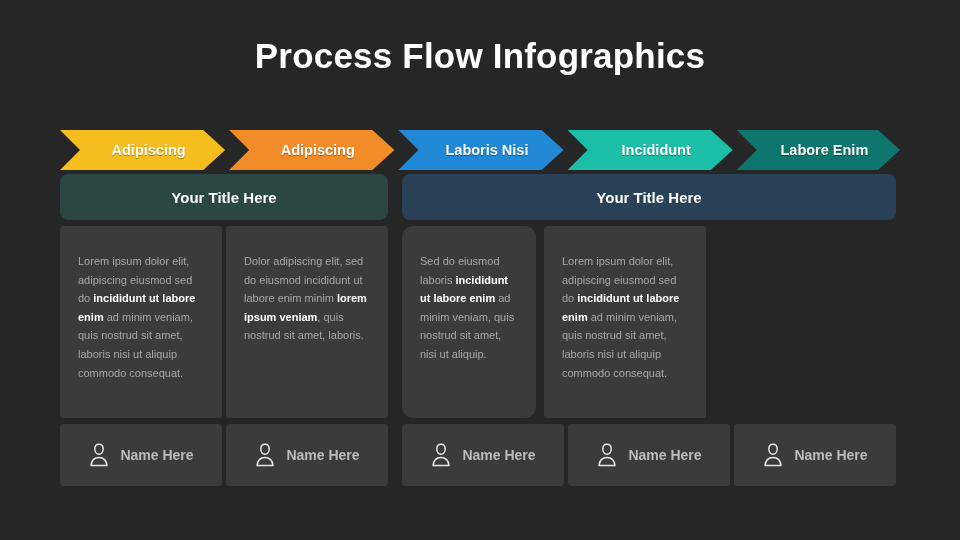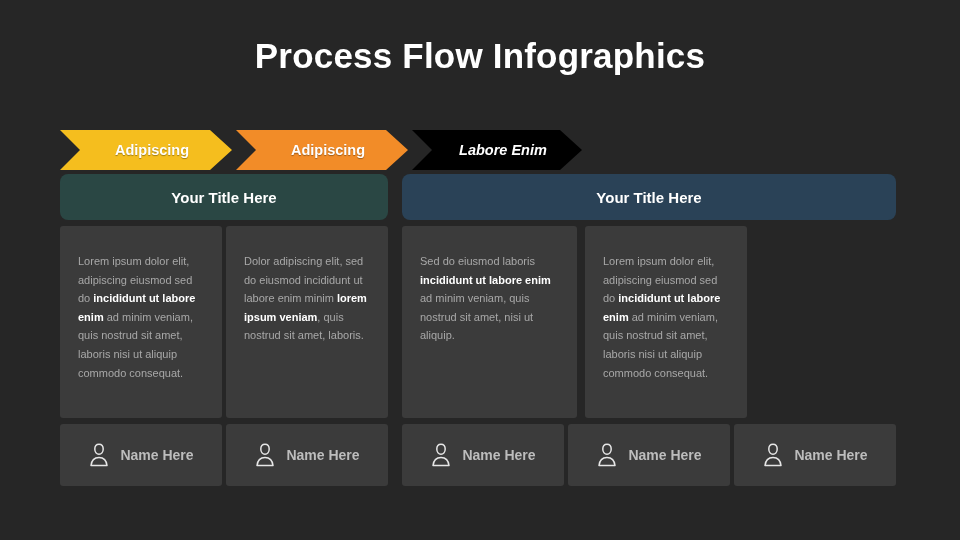--- a/index.html
+++ b/index.html
@@ -153,21 +153,27 @@
 
   <div class="title">Process Flow Infographics</div>
 
   <div class="arrow-row">
       <div class="arrow" style="background: rgb(245, 190, 30); width: 172px;">
         <span class="arrow-label">Adipiscing</span>
       </div>
       <div class="arrow" style="background: rgb(242, 140, 40); width: 172px;">
         <span class="arrow-label">Adipiscing</span>
       </div>
-      <div class="arrow" style="background: #000000; width: 170px; font-style: italic;">
+      <div class="arrow" style="background: rgb(33, 137, 214); width: 172px;">
+        <span class="arrow-label">Laboris Nisi</span>
+      </div>
+      <div class="arrow" style="background: rgb(27, 191, 168); width: 172px;">
+        <span class="arrow-label">Incididunt</span>
+      </div>
+      <div class="arrow" style="background: #0f766e; width: 170px;">
         <span class="arrow-label">Labore Enim</span>
       </div>
     </div>
 
   <div class="headers">
       <div class="header-bar" style="width: 328px; background: rgb(42, 71, 68);">
         <span class="header-bar-text">Your Title Here</span>
       </div>
       <div class="gap-lg"></div>
       <div class="header-bar" style="width: 494px; background: rgb(42, 66, 87);">
@@ -177,21 +183,21 @@
 
   <div class="bodies">
       <div class="body-card" style="width: 162px; background: rgb(59, 59, 59);">
         <div class="body-text"><span>Lorem ipsum dolor elit, adipiscing eiusmod sed do </span><b>incididunt ut labore enim</b><span> ad minim veniam, quis nostrud sit amet, laboris nisi ut aliquip commodo consequat.</span></div>
       </div>
       <div class="gap-sm"></div>
       <div class="body-card" style="width: 162px; background: rgb(59, 59, 59);">
         <div class="body-text"><span>Dolor adipiscing elit, sed do eiusmod incididunt ut labore enim minim </span><b>lorem ipsum veniam</b><span>, quis nostrud sit amet, laboris.</span></div>
       </div>
       <div class="gap-lg"></div>
-      <div class="body-card" style="width: 175px; background: rgb(59, 59, 59);">
+      <div class="body-card" style="width: 134px; background: rgb(59, 59, 59); border-radius: 11px;">
         <div class="body-text"><span>Sed do eiusmod laboris </span><b>incididunt ut labore enim</b><span> ad minim veniam, quis nostrud sit amet, nisi ut aliquip.</span></div>
       </div>
       <div class="gap-sm"></div>
       <div class="gap-sm"></div>
       <div class="body-card" style="width: 162px; background: rgb(59, 59, 59);">
         <div class="body-text"><span>Lorem ipsum dolor elit, adipiscing eiusmod sed do </span><b>incididunt ut labore enim</b><span> ad minim veniam, quis nostrud sit amet, laboris nisi ut aliquip commodo consequat.</span></div>
       </div>
     </div>
 
   <div class="names">

